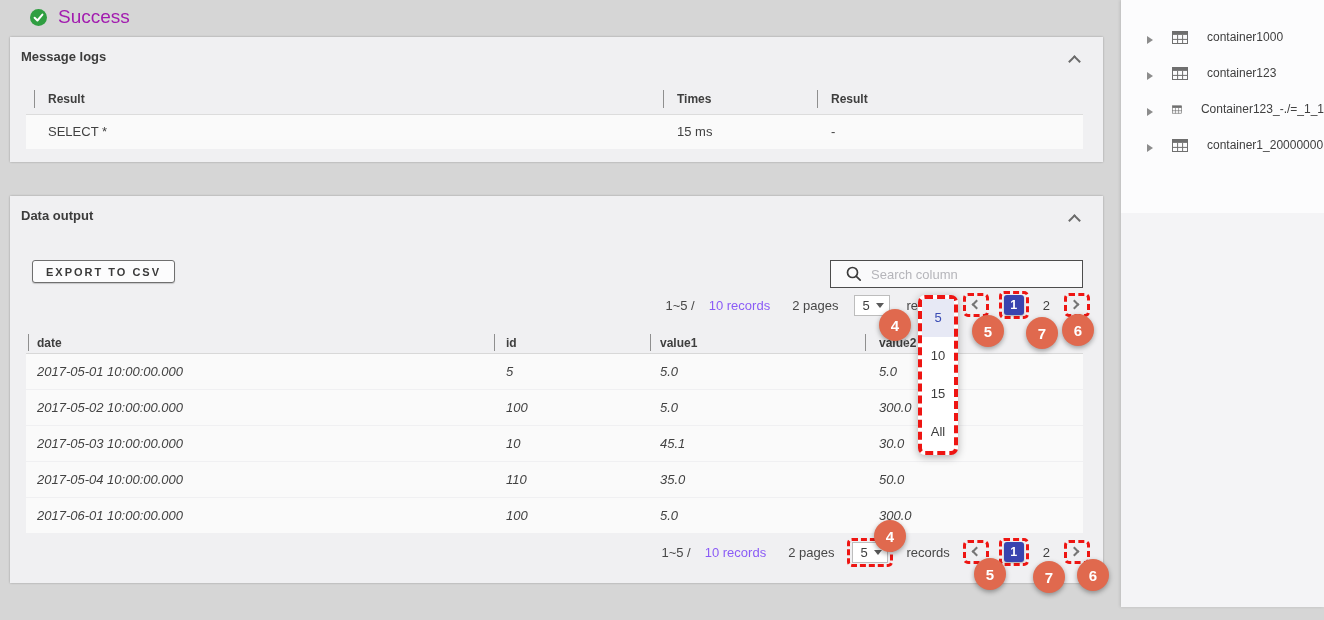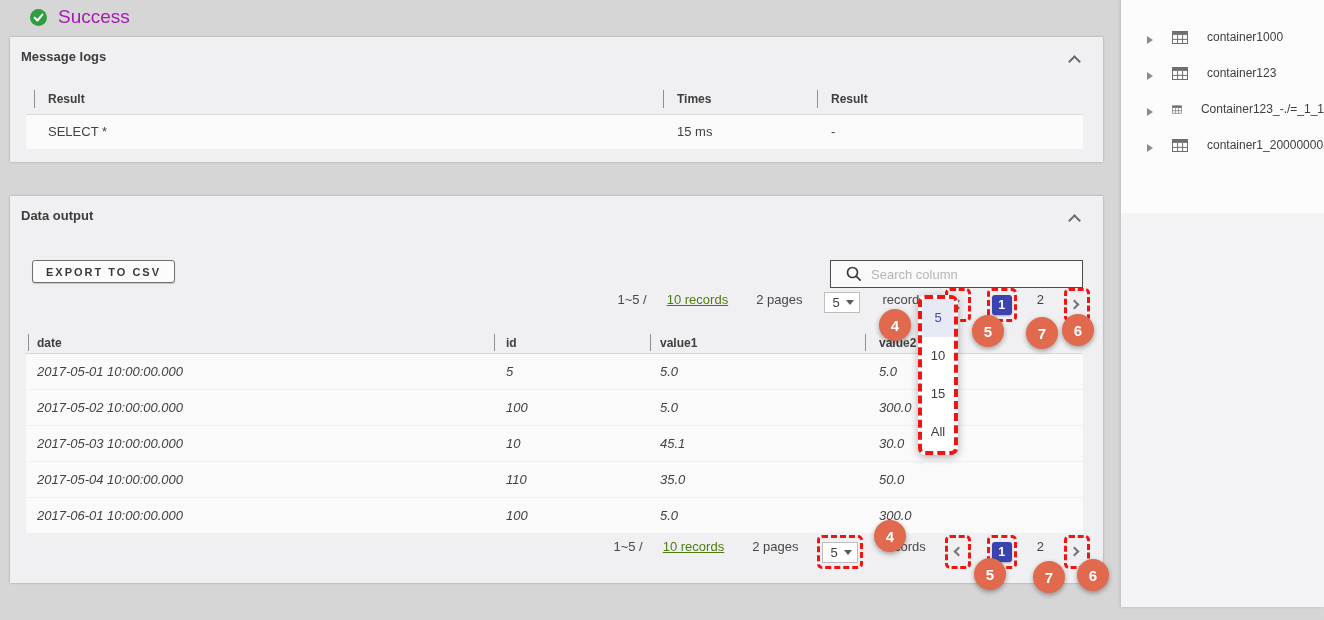--- a/index.html
+++ b/index.html
@@ -31,26 +31,26 @@
   .export-btn { position:absolute; left:22px; top:64px; height:23px; padding:0 13px; background:#fcfcfd;
     border:1px solid #6f6f6f; border-radius:3px; font-family:"Liberation Sans",sans-serif;
     font-size:11px; font-weight:bold; letter-spacing:2px; color:#3a3a3a; box-shadow:0 1px 1px rgba(0,0,0,.18); cursor:pointer; }
   .search-box { position:absolute; left:820px; top:52px; width:253px; height:28px; background:#fafafb;
     border:1px solid #4d4d4d; display:flex; align-items:center; padding-left:15px; gap:9px;margin-top:12px; }
   .search-box input { border:none; outline:none; background:transparent; font-size:13px; color:#3c3c3c; width:190px;
     font-family:"Liberation Sans",sans-serif; }
   .search-box input::placeholder { color:#b5b5ba; }
 
   
-  .pg-row { position:absolute; right:16px; height:26px; display:flex; gap:22px;
+  .pg-row { position:absolute; right:16px; height:26px; display:flex; align-items:center; gap:16px;
     font-size:13px; color:#474747; }
   .pg-top { top:96px; }
   .pg-bottom { top:343px; }
   .pg-range { margin-right:-2px; }
-  .pg-link { text-decoration:underline; color:#4d7c0f; cursor:pointer; }
+  .pg-link { color:#8b5cf6; cursor:pointer; }
   .pg-pages { margin-left:6px; }
   .psize-select { display:inline-flex; align-items:center; justify-content:space-between; width:36px; height:21px;
     background:#ffffff; border:1px solid #bdbdbd; padding:0 5px 0 7px; font-size:13px; color:#3f3f3f; cursor:pointer; }
   .caret-down { width:0; height:0; border-left:4px solid transparent; border-right:4px solid transparent; border-top:5px solid #5a5a5a; }
   .pg-chev { width:16px; height:16px; position:relative; cursor:pointer; display:inline-block; }
   .pg-chev i { position:absolute; top:4px; width:7px; height:7px; border-left:2px solid #757575; border-bottom:2px solid #757575; }
   .pg-chev.prev i { left:5px; transform:rotate(45deg); }
   .pg-chev.next i { left:2px; transform:rotate(-135deg); }
   .pg-page-active { display:inline-flex; align-items:center; justify-content:center; width:20px; height:20px;
     background:#3944af; color:#ffffff; border-radius:3px; font-size:12.5px; font-weight:bold;

